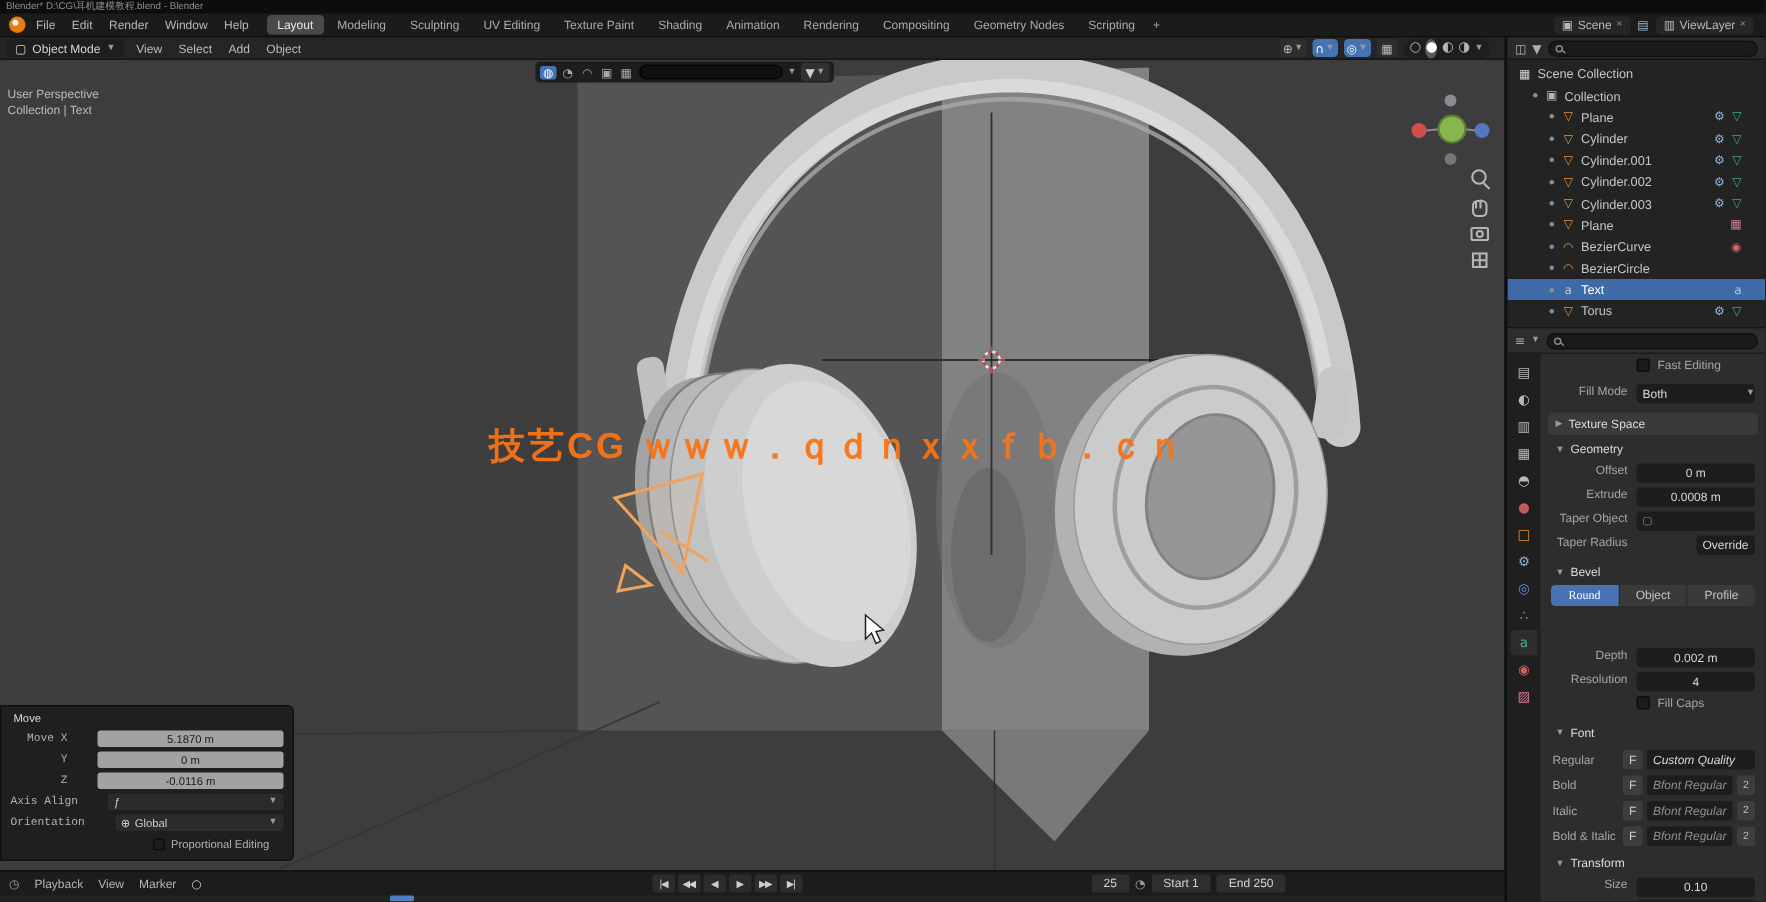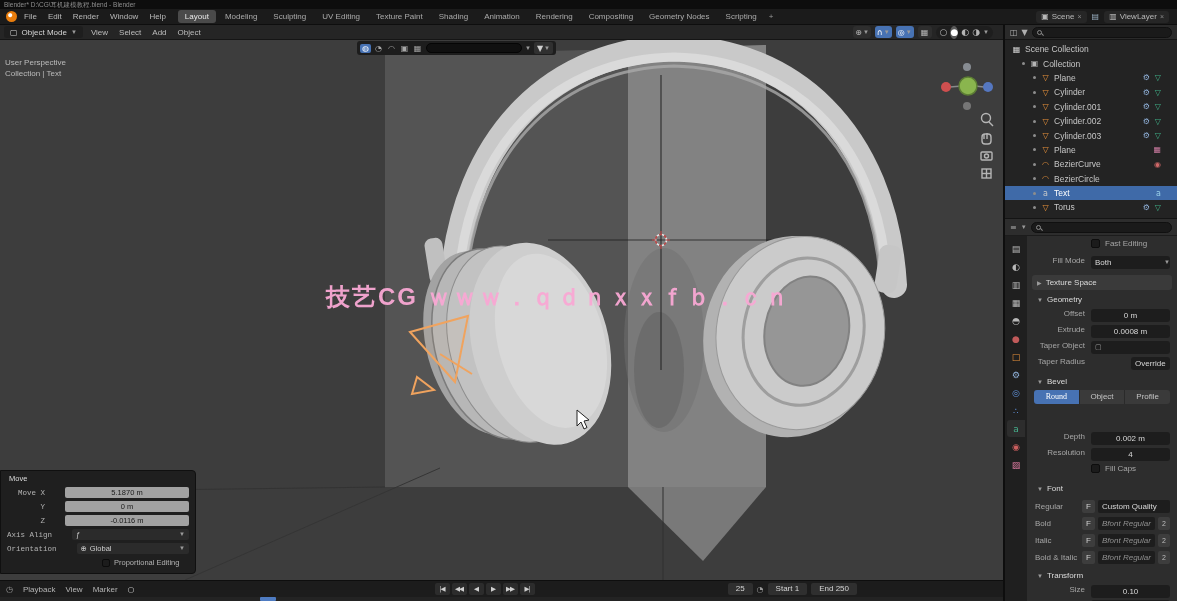--- a/index.html
+++ b/index.html
@@ -44,21 +44,21 @@
     height:13px; padding:0 4px; gap:3px; }
   #shading-group .sph { font-size:9px; color:#b5b5b5; line-height:13px;}
   #shading-group .sph.active { color:#ffffff; background:#5a5a5a; border-radius:50%; }
 
   
   #viewport { position:absolute; left:0; top:40px; width:1003px; height:540px; background:#3d3d3d; overflow:hidden;}
   #scene { position:absolute; left:0; top:0; }
   #vp-overlay-text { position:absolute; left:5px; top:17px; font-size:8px; line-height:11px;
     color:#d0d0d0; opacity:.85; }
   #watermark { position:absolute; left:326px; top:241px; font-size:24px; font-weight:bold;
-    color:#f9a8d4; letter-spacing:2px; white-space:nowrap; opacity:.95; }
+    color:#f97316; letter-spacing:2px; white-space:nowrap; opacity:.95; }
 
   
   #float-bar { position:absolute; left:357px; top:1px; height:14px; display:flex; align-items:center;
     background:#1d1d1d; border-radius:3px; padding:0 3px; gap:3px; }
   #float-bar .fic { font-size:8px; color:#a8a8a8; width:11px; text-align:center; }
   #float-bar .fic.active { background:#4772b3; color:#fff; border-radius:2px; }
   #float-search { width:96px; height:10px; background:#101010; border:1px solid #050505;
     border-radius:6px; color:#ccc; font-size:7px; padding:0 4px; outline:none; }
   #float-funnel { display:flex; align-items:center; gap:1px; background:#303030; border-radius:2px;
     height:12px; padding:0 3px; color:#cfcfcf; font-size:8px; }
@@ -139,21 +139,21 @@
   .ptabbtn { flex:1; height:14px; line-height:14px; text-align:center; background:#3a3a3a;
     color:#c4c4c4; border-right:1px solid #2a2a2a;}
   .ptabbtn:first-child { border-radius:3px 0 0 3px;font-family:Liberation Serif, serif; }
   .ptabbtn:last-child { border-radius:0 3px 3px 0; border-right:none;}
   .ptabbtn.active { background:#4772b3; color:#fff; }
   .frow { display:flex; align-items:center; height:17px; padding:0 5px 0 6px; gap:3px;}
   .flabel { width:44px; color:#a6a6a6; white-space:nowrap; overflow:hidden; flex:0 0 auto; }
   .fbtn { width:13px; height:13px; background:#3d3d3d; border-radius:2px; color:#d0d0d0;
     text-align:center; line-height:13px; font-size:8px; flex:0 0 auto;}
   .fname { flex:1; background:#1d1d1d; border-radius:2px; height:13px; line-height:13px;
-    padding:0 4px; color:#d8d8d8; white-space:nowrap; overflow:hidden;}
+    padding:0 4px; color:#d8d8d8; white-space:nowrap; overflow:hidden;font-style:italic;}
   .fname.dim { color:#8f8f8f; font-style:italic; }
   .fcount { width:12px; height:13px; background:#3d3d3d; border-radius:2px; color:#bdbdbd;
     text-align:center; line-height:13px; font-size:7px; flex:0 0 auto;}
 </style>
 </head>
 <body>
 
 <div id="app">
 
   <div id="titlebar">Blender* D:\CG\耳机建模教程.blend - Blender</div>

